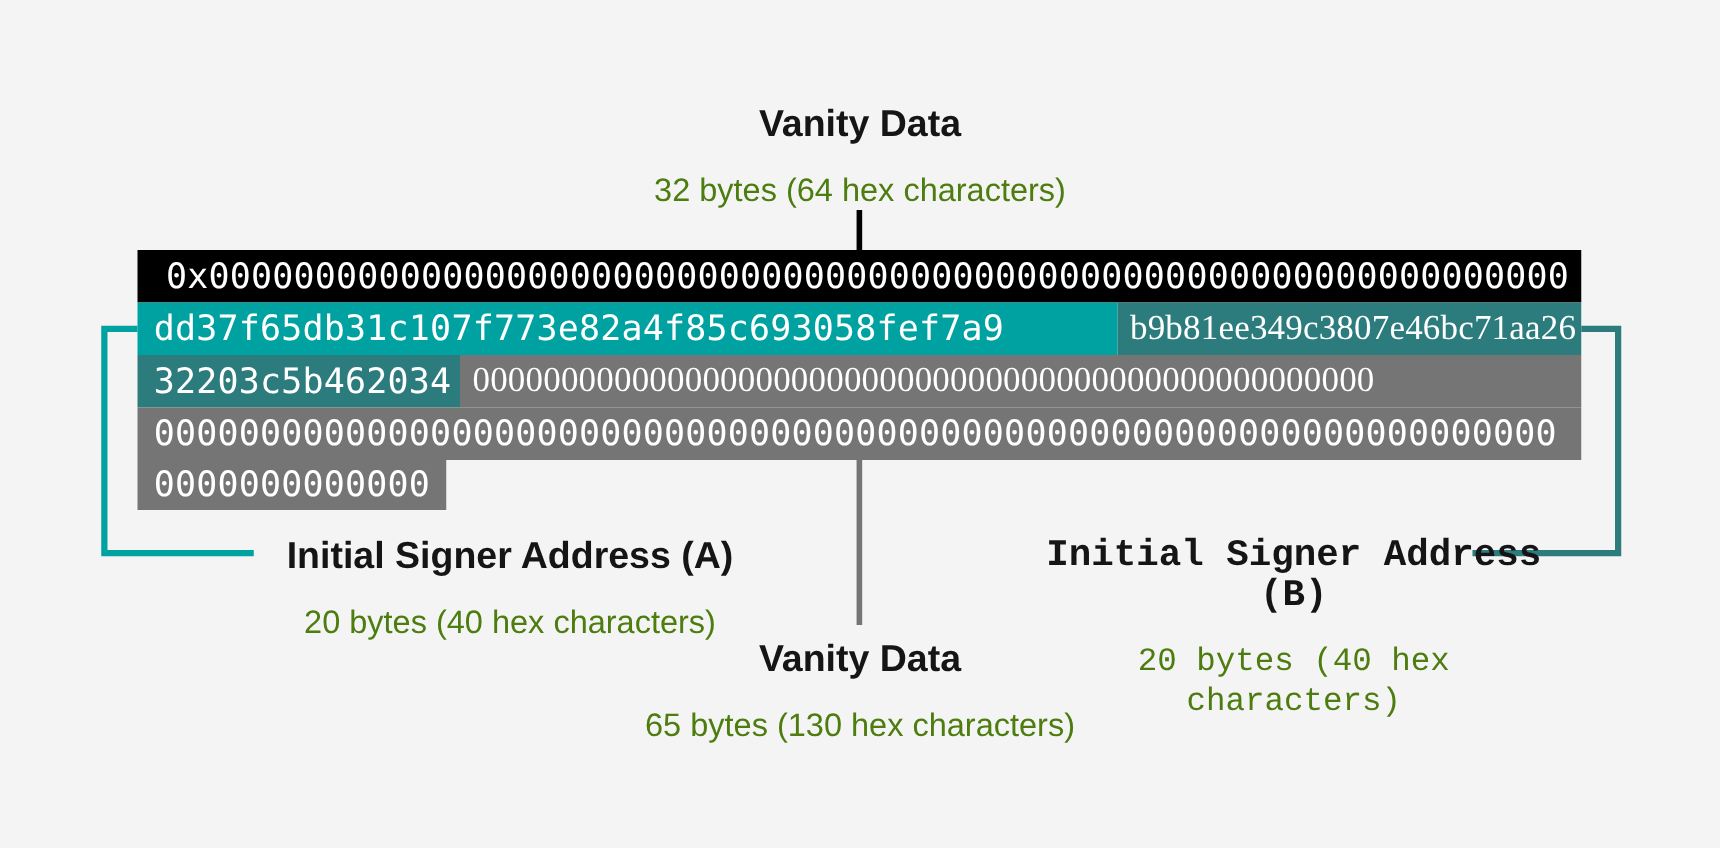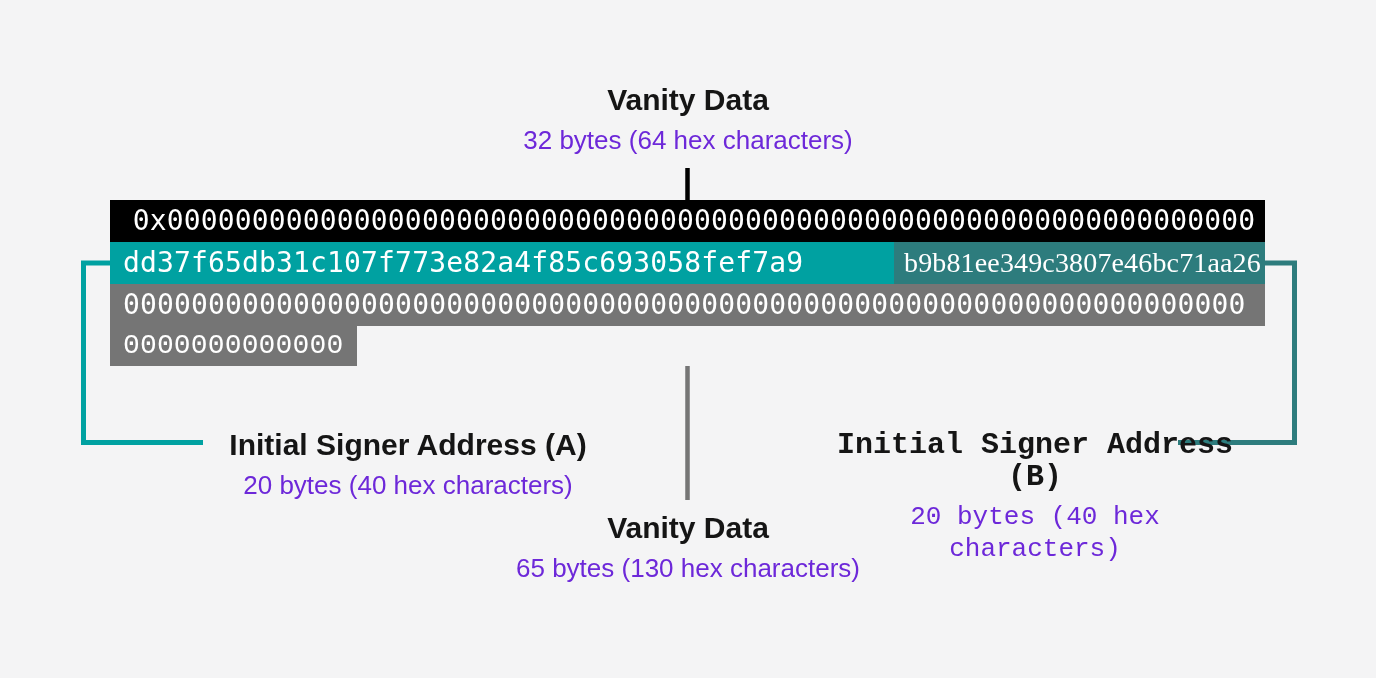--- a/index.html
+++ b/index.html
@@ -32,22 +32,22 @@
   }
   .label .t {
     font-weight:700;
     font-size:30px;
     line-height:32px;
     color:#151515;
   }
   .label .s {
     font-size:26px;
     line-height:32px;
-    margin-top:8px;
-    color:#6d28d9;
+    margin-top:20px;
+    color:#4d7c0f;
   }
   .top-label    { left:488px; top:84px;  }
   .a-label      { left:208px; top:429px; }
   .b-label      { left:835px; top:429px;font-family:Liberation Mono, monospace; }
   .bottom-label { left:488px; top:512px; }
 
   
   .hex {
     position:absolute;
     left:110px; top:200px;
@@ -66,21 +66,21 @@
     white-space:pre;
     overflow:hidden;
     padding-left:13px;
   }
   .hexrow:last-child .seg { line-height:40px; }
   .full  { width:100%; }
   .grow  { flex:1; }
   .cont  { padding-left:10px;font-family:Liberation Serif, serif; }
   .segA2 { width:784px; }
   .segA3 { width:258px; }
-  .seg5  { width:247px;font-family:Liberation Mono, monospace; }
+  .seg5  { width:247px; }
   .bg-black { background:#000000;text-align:center; }
   .bg-ta    { background:#00a1a1; }
   .bg-tb    { background:#2d7c7d; }
   .bg-gray  { background:#757575; }
 </style>
 </head>
 <body>
 
 <div class="canvas">
 
@@ -98,20 +98,24 @@
 
   <div class="hex">
     <div class="hexrow">
       <span class="seg bg-black full">0x0000000000000000000000000000000000000000000000000000000000000000</span>
     </div>
     <div class="hexrow">
       <span class="seg bg-ta segA2">dd37f65db31c107f773e82a4f85c693058fef7a9</span>
       <span class="seg bg-tb grow cont">b9b81ee349c3807e46bc71aa26</span>
     </div>
     <div class="hexrow">
+      <span class="seg bg-tb segA3">32203c5b462034</span>
+      <span class="seg bg-gray grow cont">000000000000000000000000000000000000000000000000000</span>
+    </div>
+    <div class="hexrow">
       <span class="seg bg-gray full">000000000000000000000000000000000000000000000000000000000000000000</span>
     </div>
     <div class="hexrow">
       <span class="seg bg-gray seg5">0000000000000</span>
     </div>
   </div>
 
   <div class="label a-label">
     <div class="t">Initial Signer Address (A)</div>
     <div class="s">20 bytes (40 hex characters)</div>

